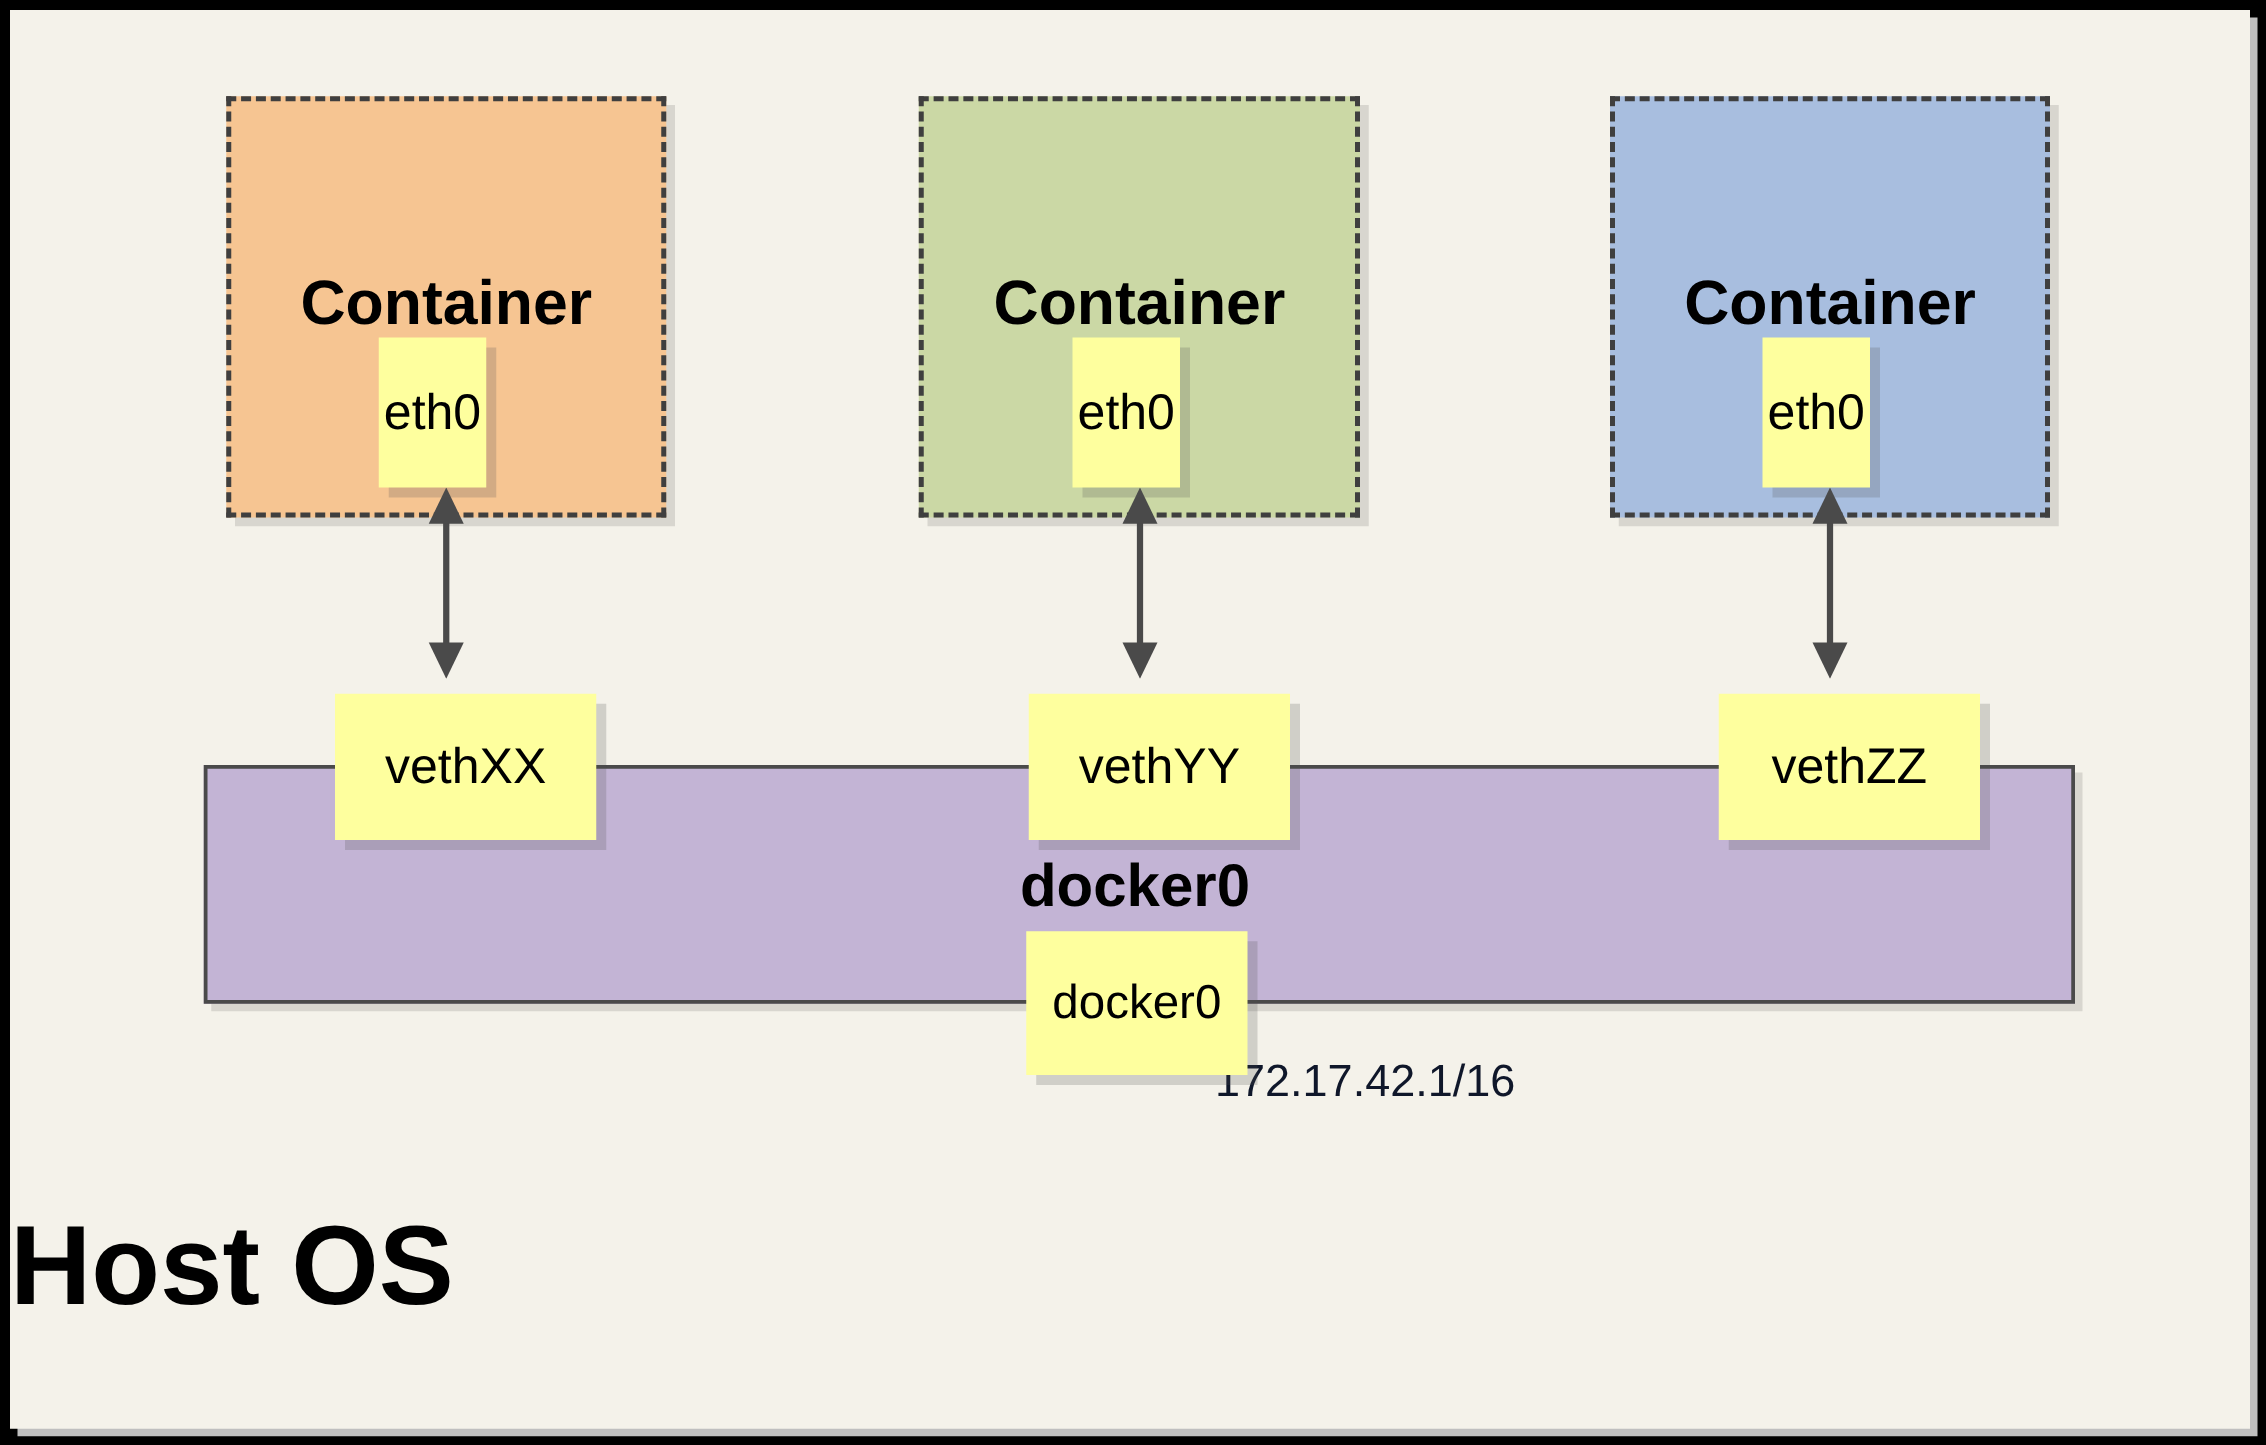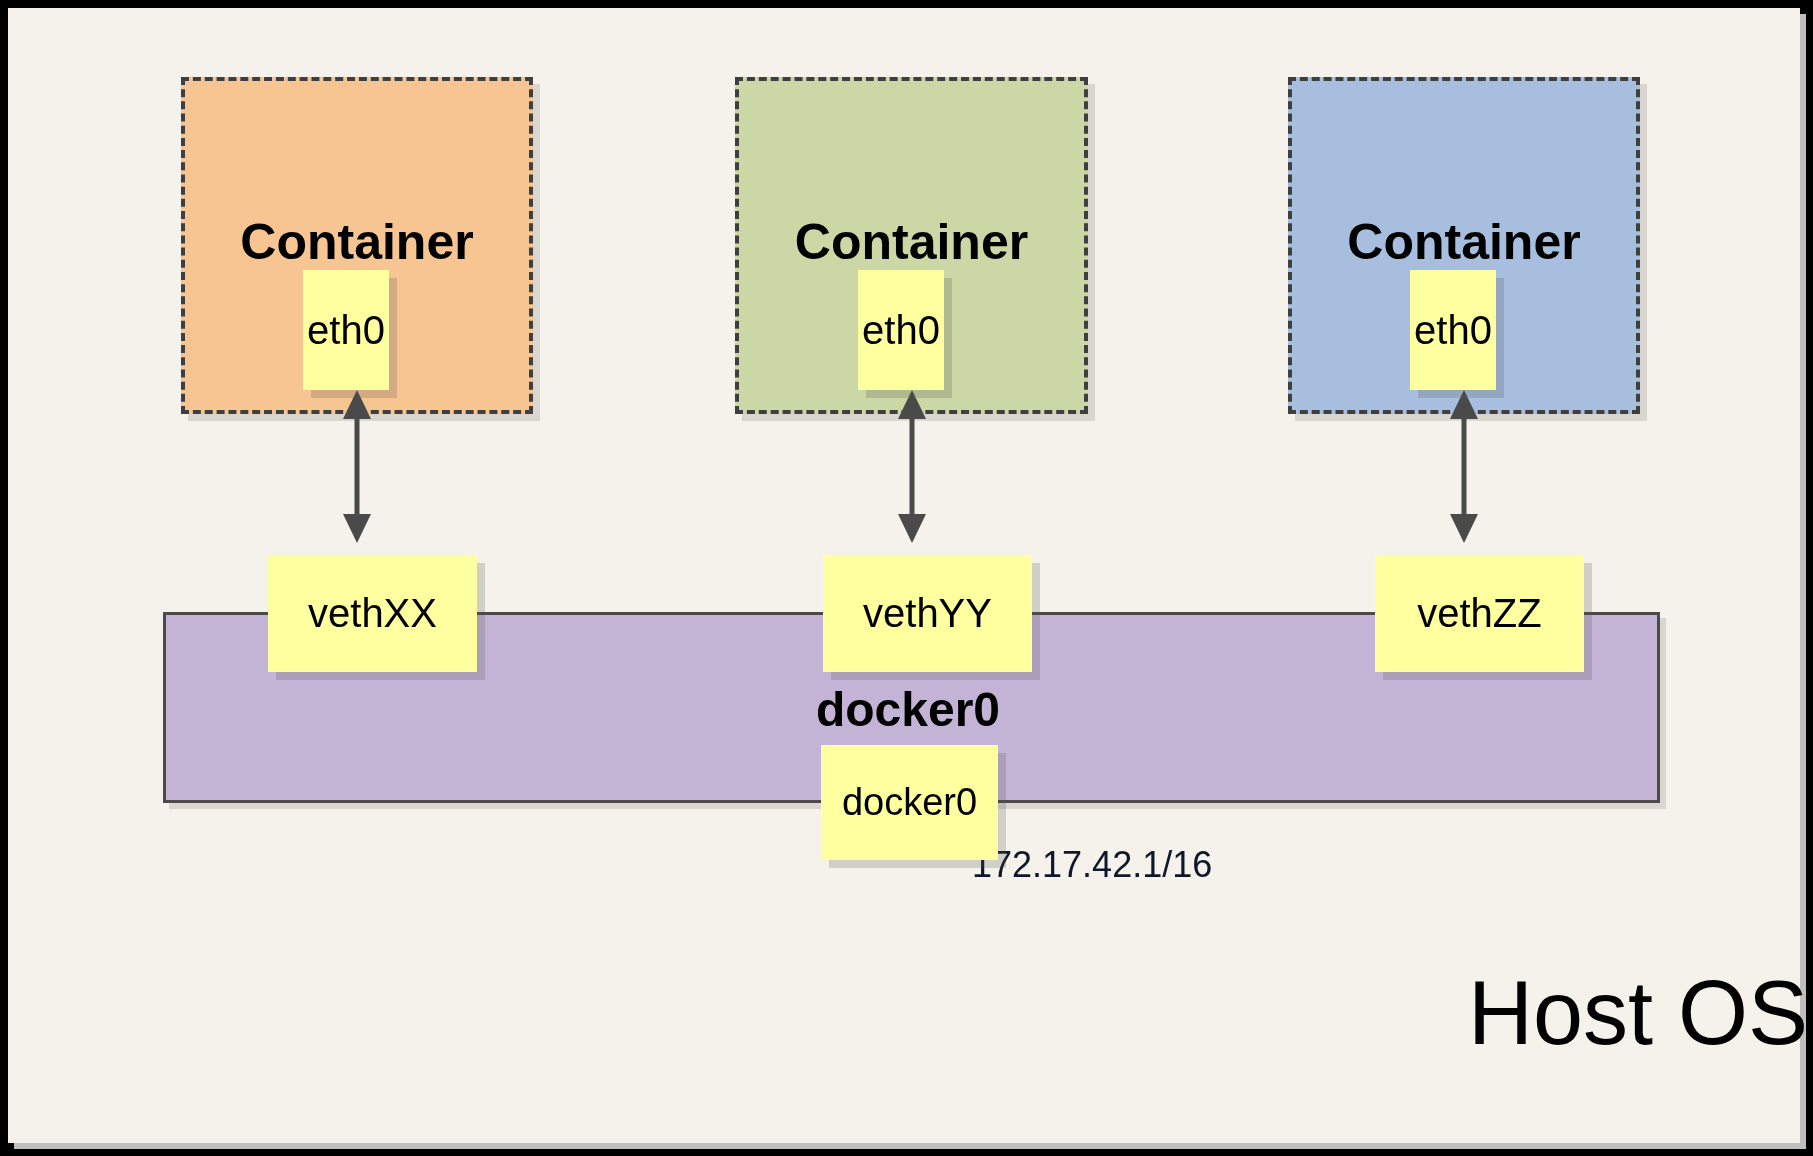--- a/index.html
+++ b/index.html
@@ -77,22 +77,22 @@
     font-size:48px;font-weight:bold;color:#000;
     z-index:2;line-height:1.15;
   }
   .bridge-ip{
     position:absolute;left:964px;top:836px;
     font-size:36px;color:#0f172a;
     z-index:2;white-space:nowrap;
   }
   .host-os-label{
     position:absolute;left:0;top:958px;width:1800px;
-    text-align:right;
-    font-size:90px;font-weight:normal;color:#000;
+    text-align:left;
+    font-size:90px;font-weight:bold;color:#000;
     line-height:1.05;
   }
 </style>
 </head>
 <body>
 
 <div class="panel">
 
   <div class="container-box" style="left: 173px; background-color: rgb(246, 197, 146);">
     <div class="container-title">Container</div>

